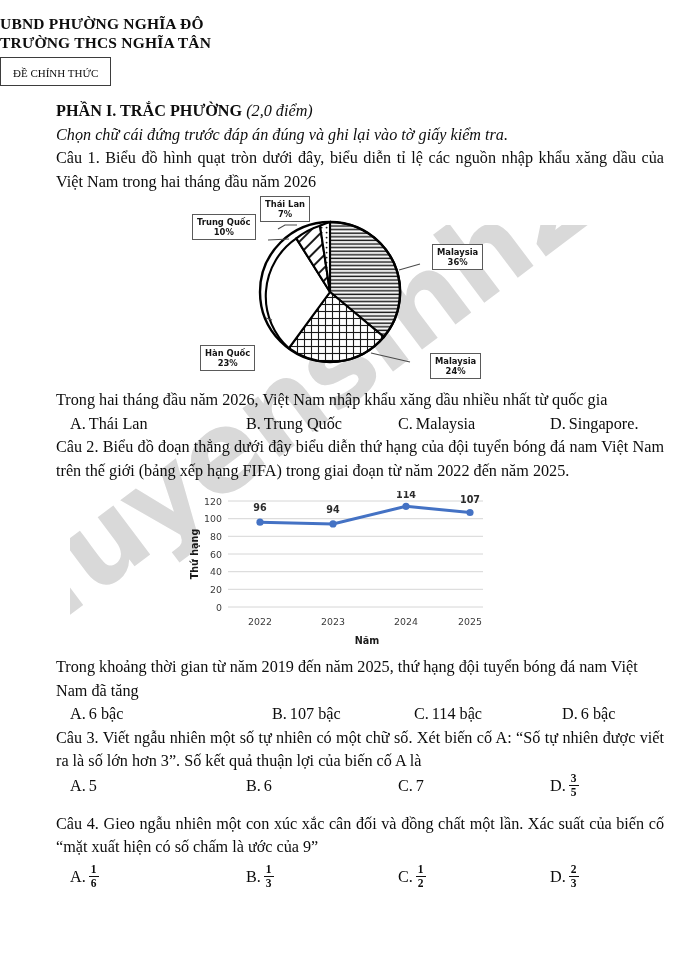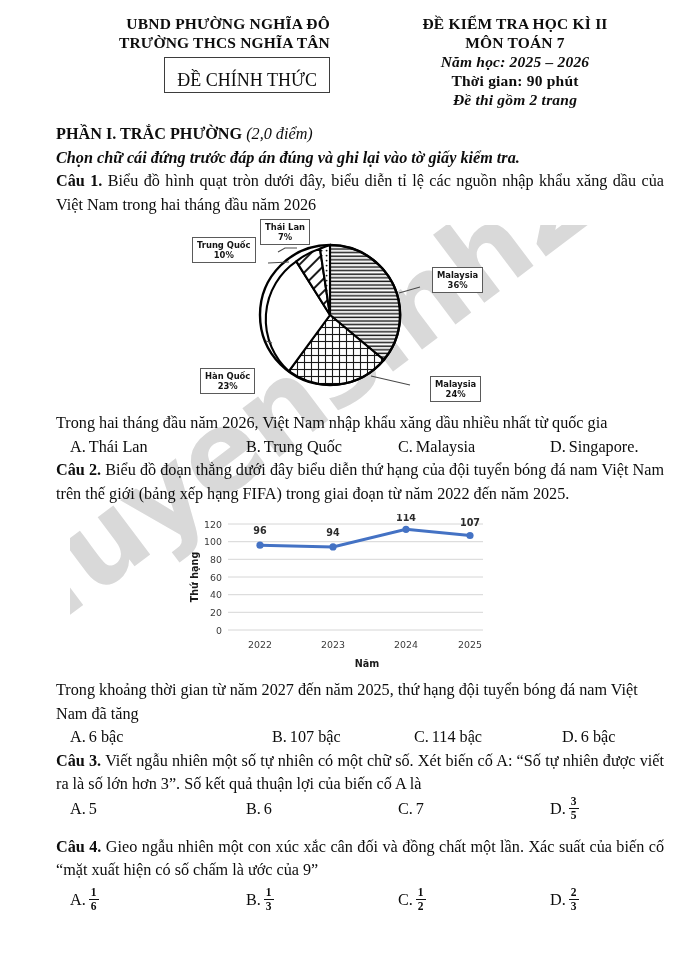--- a/index.html
+++ b/index.html
@@ -35,52 +35,52 @@
     white-space:nowrap;
   }
 
   
   .header{
     position:relative;
     display:flex;
     padding-top:14px;
     z-index:10;
   }
-  .hdr-left{width:330px;text-align:right;}
+  .hdr-left{width:330px;text-align:left;}
   .hdr-right{width:370px;text-align:center;}
   .hdr-line{
     font-weight:bold;
     font-size:15.5px;
     line-height:19px;
     letter-spacing:.2px;
   }
   .hdr-line.ital{font-style:italic;}
   .official-box{
     display:inline-block;
     border:1.4px solid #3d3d3d;
-    padding:13px 12px 2px 12px;
+    padding:6px 12px 2px 12px;
     margin-top:5px;
-    font-size:18px;
+    font-size:11px;
     line-height:19px;
     font-weight:normal;
   }
 
   
   .content{
     position:relative;
     z-index:10;
     padding:0 36px 0 56px;
     font-size:16.2px;
     line-height:23.5px;
   }
   .sec-title{margin-top:14px;font-weight:bold;}
   .sec-title .pts{font-weight:normal;font-style:italic;margin-top:24px;}
-  .instruct{font-style:italic;font-weight:bold;}
+  .instruct{font-style:italic;}
   .q{margin-top:0px;text-align:justify;}
-  .q b{font-weight:bold;margin-top:37px;}
+  .q b{font-weight:normal;margin-top:37px;}
   .para{margin-top:0px;}
 
   
   .opts{
     display:flex;
     margin-top:0px;
     padding-left:14px;
   }
   .opt{display:flex;align-items:center;white-space:nowrap;}
   .opt .lbl{margin-right:3px;}
@@ -171,27 +171,20 @@
 
   <div class="watermark">
     <span>Tuyensinh247</span>
   </div>
 
   <div class="header">
     <div class="hdr-left">
       <div class="hdr-line">UBND PHƯỜNG NGHĨA ĐÔ</div>
       <div class="hdr-line">TRƯỜNG THCS NGHĨA TÂN</div>
       <div class="official-box">ĐỀ CHÍNH THỨC</div>
-    </div>
-    <div class="hdr-right">
-      <div class="hdr-line">ĐỀ KIỂM TRA HỌC KÌ II</div>
-      <div class="hdr-line">MÔN TOÁN 7</div>
-      <div class="hdr-line ital">Năm học: 2025 – 2026</div>
-      <div class="hdr-line">Thời gian: 90 phút</div>
-      <div class="hdr-line ital">Đề thi gồm 2 trang</div>
     </div>
   </div>
 
   <div class="content">
 
     <div class="sec-title">
       <span>PHẦN I. TRẮC PHƯỜNG</span>
       <span class="pts">(2,0 điểm)</span>
     </div>
 
@@ -332,21 +325,21 @@
       <text class="chart-txt" x="260" y="134" text-anchor="middle">2022</text>
       <text class="chart-txt" x="333" y="134" text-anchor="middle">2023</text>
       <text class="chart-txt" x="406" y="134" text-anchor="middle">2024</text>
       <text class="chart-txt" x="470" y="134" text-anchor="middle">2025</text>
 
       <text class="chart-axtitle" x="367" y="153" text-anchor="middle">Năm</text>
     </svg>
   </div>
 
   <div class="content">
-    <div class="para">Trong khoảng thời gian từ năm 2027 đến năm 2025, thứ hạng đội tuyển bóng đá nam Việt Nam đã tăng</div>
+    <div class="para">Trong khoảng thời gian từ năm 2019 đến năm 2025, thứ hạng đội tuyển bóng đá nam Việt Nam đã tăng</div>
     <div class="opts wide">
       <div class="opt o1">
         <span class="lbl">A.</span>
         <span>6 bậc</span>
       </div>
       <div class="opt o2">
         <span class="lbl">B.</span>
         <span>107 bậc</span>
       </div>
       <div class="opt o3">

